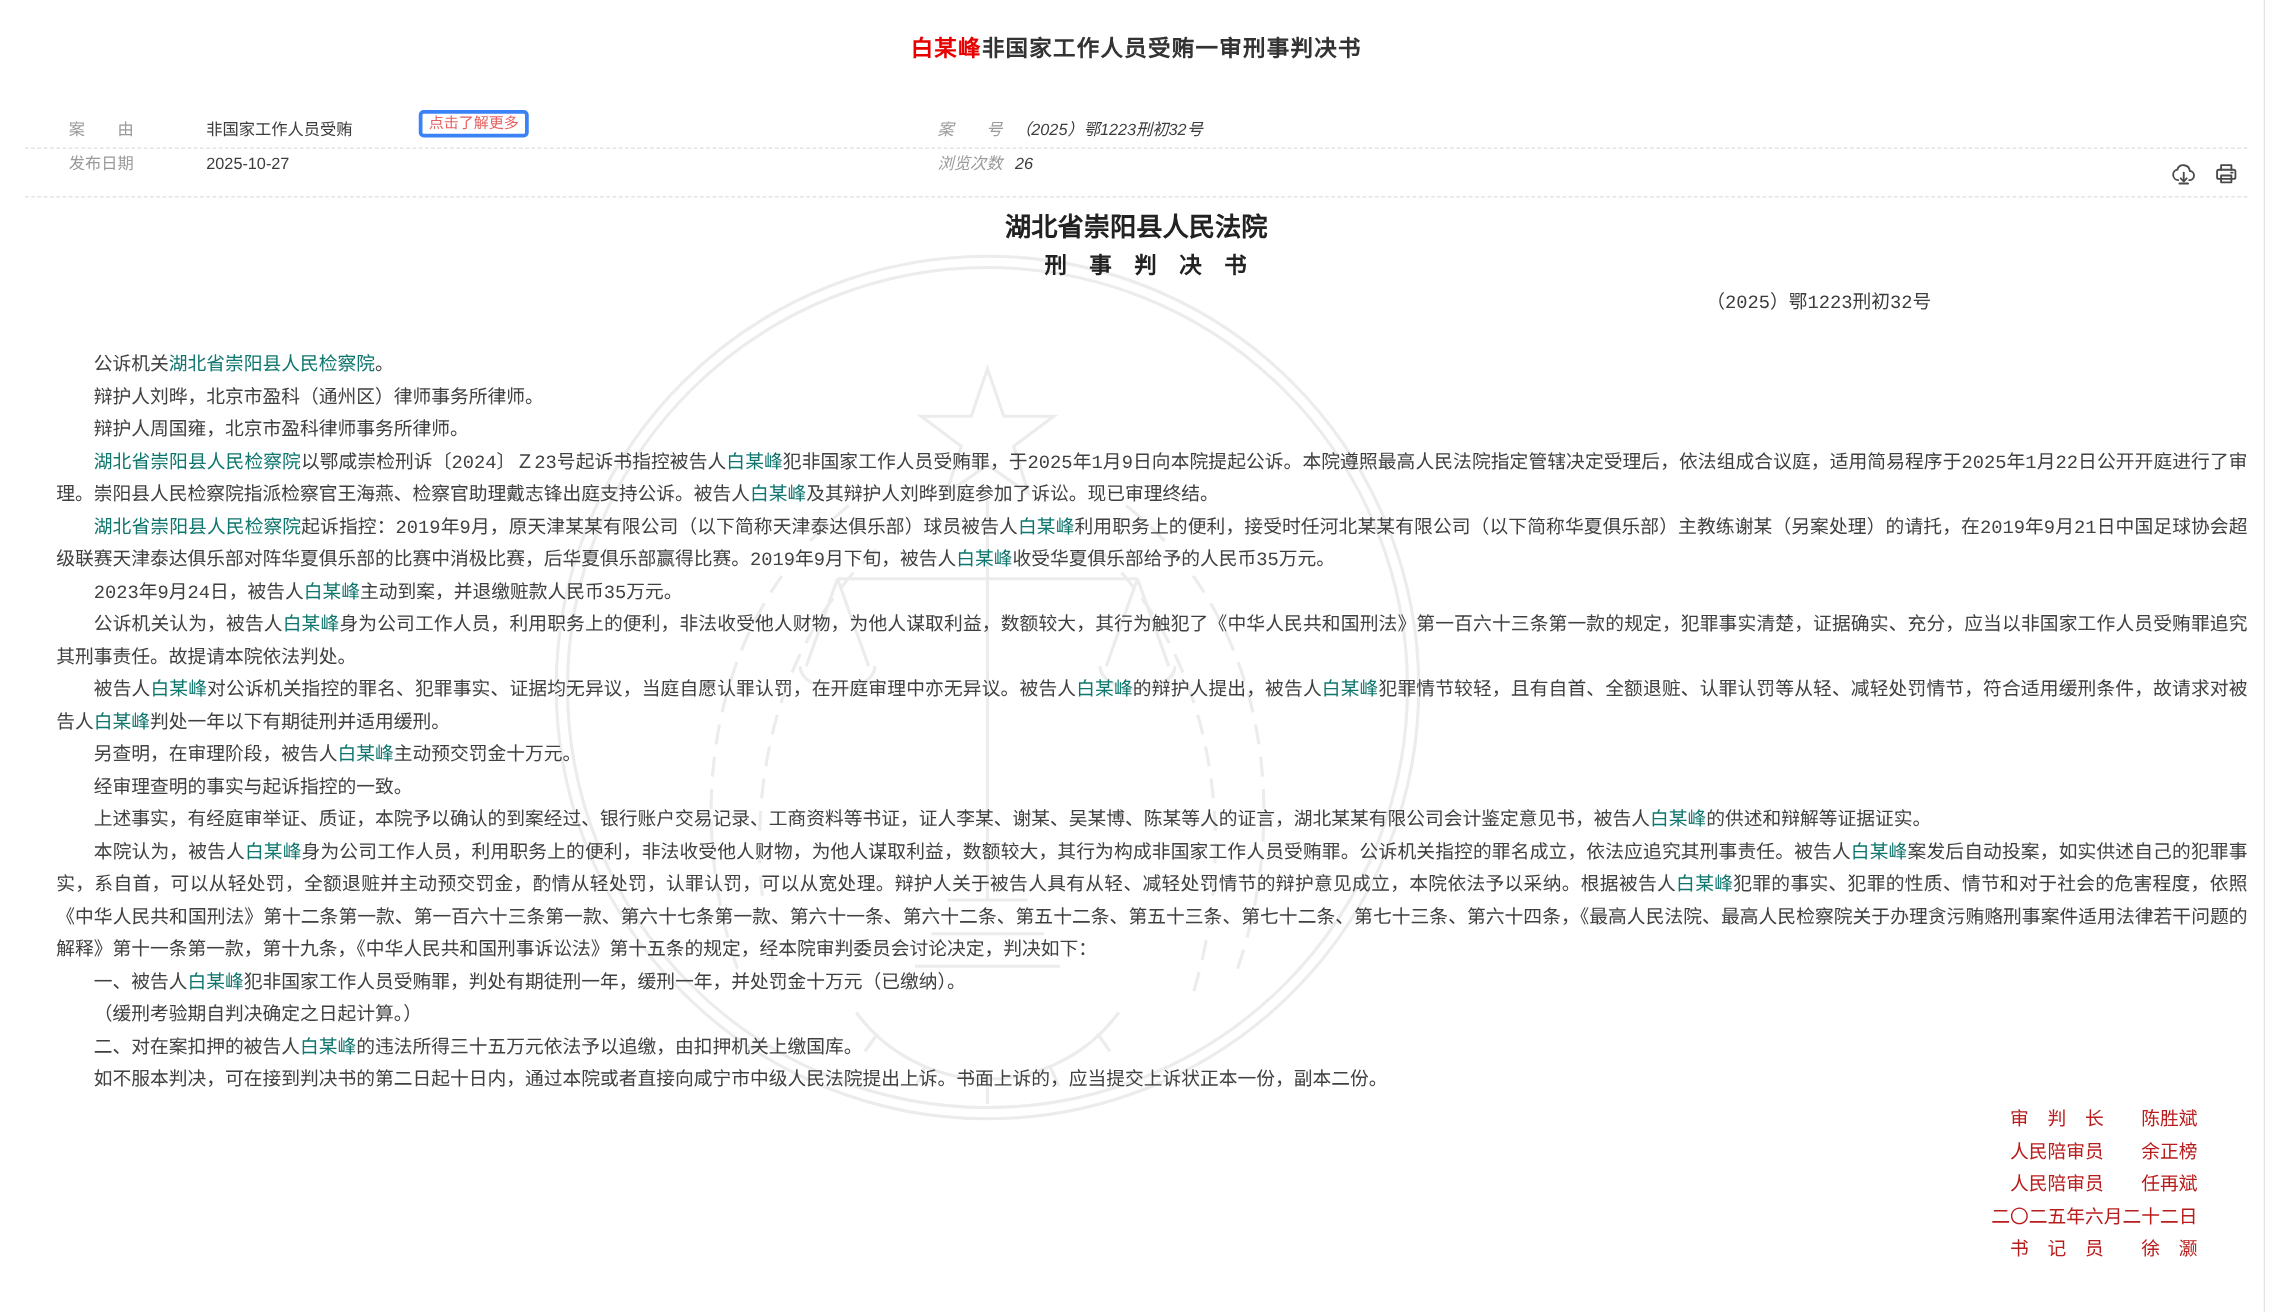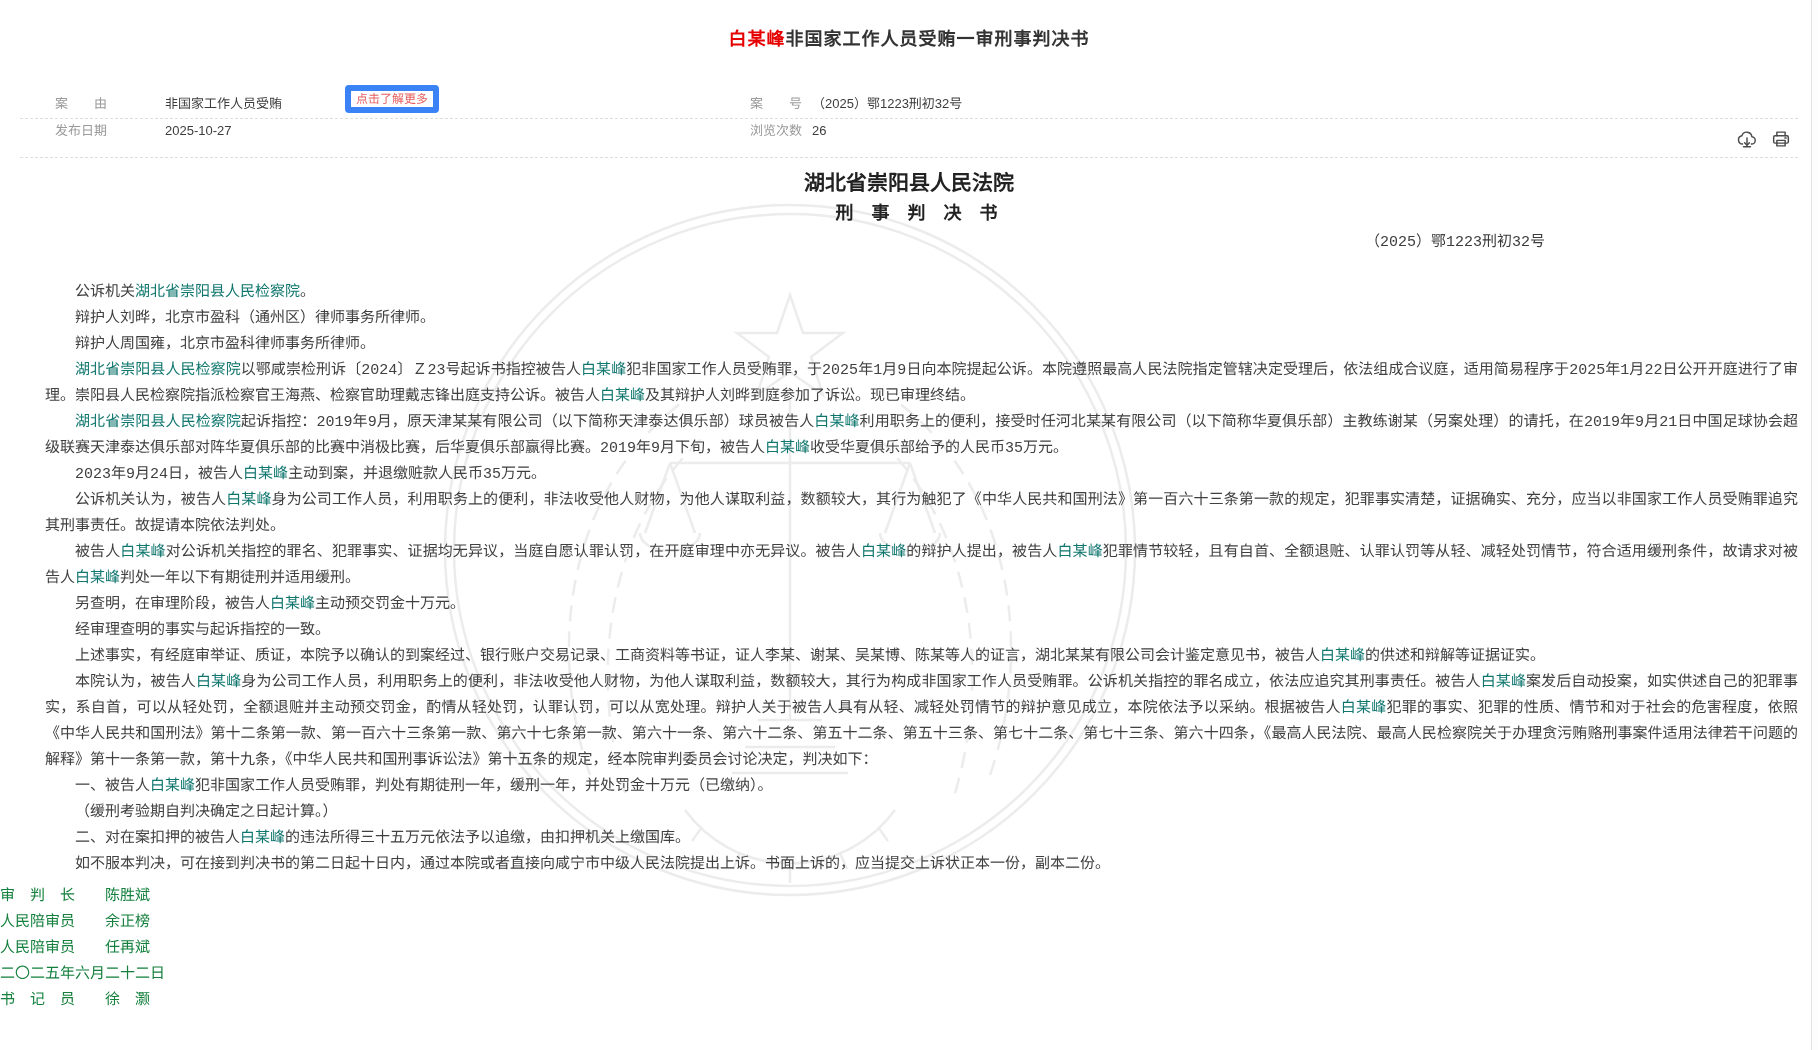--- a/index.html
+++ b/index.html
@@ -13,43 +13,43 @@
   .page-title{
     position:relative;z-index:1;text-align:center;padding-top:24px;margin:0;
     font-size:18px;font-weight:700;color:#333;letter-spacing:1px;
     font-family:"Liberation Sans",sans-serif;
   }
   .red{color:#e60000;}
   
   .meta{position:relative;z-index:1;margin-top:42px;font-size:13px;}
   .meta-row{display:flex;align-items:center;height:24px;line-height:24px;padding:0 20px;}
   .m-left{width:695px;padding-left:35px;display:flex;align-items:center;gap:48px;}
-  .m-right{flex:1;display:flex;align-items:center;}
+  .m-right{flex:1;display:flex;align-items:center;font-style:italic;}
   .m-label{color:#9a9a9a;margin-right:10px;white-space:pre;}
   .m-value{color:#3c3c3c;}
   .more-btn{
-    display:inline-block;margin-left:15px;position:relative;top:-5px;
+    display:inline-block;margin-left:5px;position:relative;top:-5px;
     font-size:12px;line-height:16px;padding:0 5px;color:#e66060;
-    border:6px solid #3b82f6;border-radius:4px;background:#fff;cursor:pointer;
+    border:3px solid #3b82f6;border-radius:4px;background:#fff;cursor:pointer;font-family:Liberation Mono, monospace;
   }
   .dash{border:0;border-top:1px dashed #dedede;margin:2px 20px 0 20px;}
   .dash.wide-gap{margin-top:14px;}
   .meta-icons{position:absolute;right:26px;top:36px;display:flex;gap:12px;}
   .icon-btn{width:22px;height:22px;padding:0;border:0;background:transparent;cursor:pointer;}
   .icon-btn svg{display:block;}
   
   .doc{position:relative;z-index:1;font-family:Liberation Mono, monospace;}
   .court-name{text-align:center;font-size:21px;font-weight:700;color:#222;margin:13px 0 0 0;line-height:28px;}
   .doc-type{text-align:center;font-size:18px;font-weight:700;color:#222;margin:3px 0 0 15px;line-height:24px;}
   .case-no-line{text-align:right;padding-right:273px;font-size:15px;color:#3c3c3c;margin-top:6px;line-height:22px;}
   .paras{margin-top:26px;padding:0 20px 0 45px;}
   .para{margin:0;text-indent:2em;font-size:15px;line-height:26px;color:#404040;text-align:justify;}
   .hl{color:#0f766e;}
   
-  .signature{margin-top:6px;padding-right:60px;font-size:15px;line-height:26px;color:#15803d;}
+  .signature{margin-top:6px;padding-right:60px;text-align:right;font-size:15px;line-height:26px;color:#b91c1c;}
   .sig-name{margin-left:2em;}
   
   .scroll-track{position:absolute;top:0;right:0;width:6px;height:1050px;border-left:1px solid #e3e3e3;background:#fdfdfd;}
 </style>
 </head>
 <body>
 
 <svg class="watermark" width="700" height="780" viewBox="0 0 700 780" aria-hidden="true">
   <g stroke="#ececec" stroke-width="2.5" fill="none">
     <circle cx="350" cy="385" r="345"></circle>

